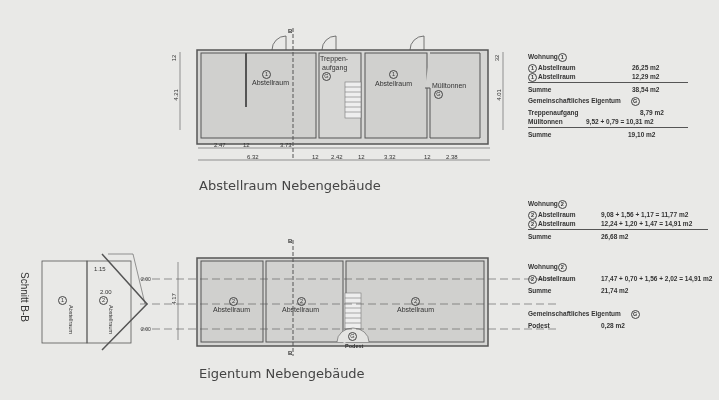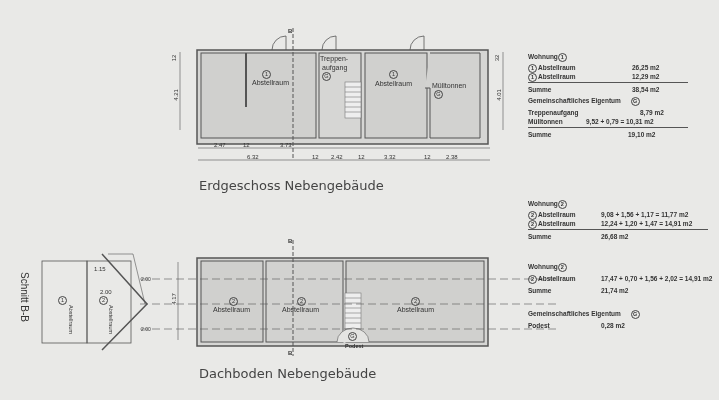--- a/index.html
+++ b/index.html
@@ -95,36 +95,36 @@
 <div class="lbl" style="left:331px;top:154px;font-size:6px">2.42</div>
 <div class="lbl" style="left:358px;top:154px;font-size:6px">12</div>
 <div class="lbl" style="left:384px;top:154px;font-size:6px">3.32</div>
 <div class="lbl" style="left:424px;top:154px;font-size:6px">12</div>
 <div class="lbl" style="left:446px;top:154px;font-size:6px">2.38</div>
 <div class="lbl" style="left:171px;top:55px;font-size:6px;transform:rotate(-90deg)">12</div>
 <div class="lbl" style="left:170px;top:92px;font-size:6px;transform:rotate(-90deg)">4.21</div>
 <div class="lbl" style="left:494px;top:55px;font-size:6px;transform:rotate(-90deg)">32</div>
 <div class="lbl" style="left:493px;top:92px;font-size:6px;transform:rotate(-90deg)">4.01</div>
 <div class="lbl" style="left:288px;top:28px;font-size:6px;font-weight:bold">B</div>
-<div class="title" style="left:199px;top:178px">Erdgeschoss Nebengebäude</div>
+<div class="title" style="left:199px;top:178px">Abstellraum Nebengebäude</div>
 
 <div class="lbl" style="left:229px;top:297px"><span class="circ">2</span></div>
 <div class="lbl" style="left:213px;top:306px">Abstellraum</div>
 <div class="lbl" style="left:297px;top:297px"><span class="circ">2</span></div>
 <div class="lbl" style="left:282px;top:306px">Abstellraum</div>
 <div class="lbl" style="left:411px;top:297px"><span class="circ">2</span></div>
 <div class="lbl" style="left:397px;top:306px">Abstellraum</div>
 <div class="lbl" style="left:348px;top:332px"><span class="circ">G</span></div>
 <div class="lbl" style="left:345px;top:343px;font-size:5.5px;font-weight:bold">Podest</div>
 <div class="lbl" style="left:168px;top:296px;font-size:6px;transform:rotate(-90deg)">4.17</div>
 <div class="lbl" style="left:141px;top:276px;font-size:5px">2.00</div>
 <div class="lbl" style="left:141px;top:326px;font-size:5px">2.00</div>
 <div class="lbl" style="left:288px;top:238px;font-size:6px;font-weight:bold">B</div>
 <div class="lbl" style="left:288px;top:350px;font-size:6px;font-weight:bold">B</div>
-<div class="title" style="left:199px;top:366px">Dachboden Nebengebäude</div>
+<div class="title" style="left:199px;top:366px">Eigentum Nebengebäude</div>
 
 <div class="lbl" style="left:4px;top:272px;font-size:10px;transform:rotate(90deg);transform-origin:left top;left:30px">Schnitt B-B</div>
 <div class="lbl" style="left:94px;top:266px;font-size:6px">1.15</div>
 <div class="lbl" style="left:100px;top:289px;font-size:6px">2.00</div>
 <div class="lbl" style="left:58px;top:296px"><span class="circ">1</span></div>
 <div class="lbl" style="left:99px;top:296px"><span class="circ">2</span></div>
 <div class="lbl" style="left:74px;top:305px;font-size:5.5px;transform:rotate(90deg);transform-origin:left top">Abstellraum</div>
 <div class="lbl" style="left:114px;top:305px;font-size:5.5px;transform:rotate(90deg);transform-origin:left top">Abstellraum</div>
 
 <div class="tbl" style="left:528px;top:53px;width:160px">

